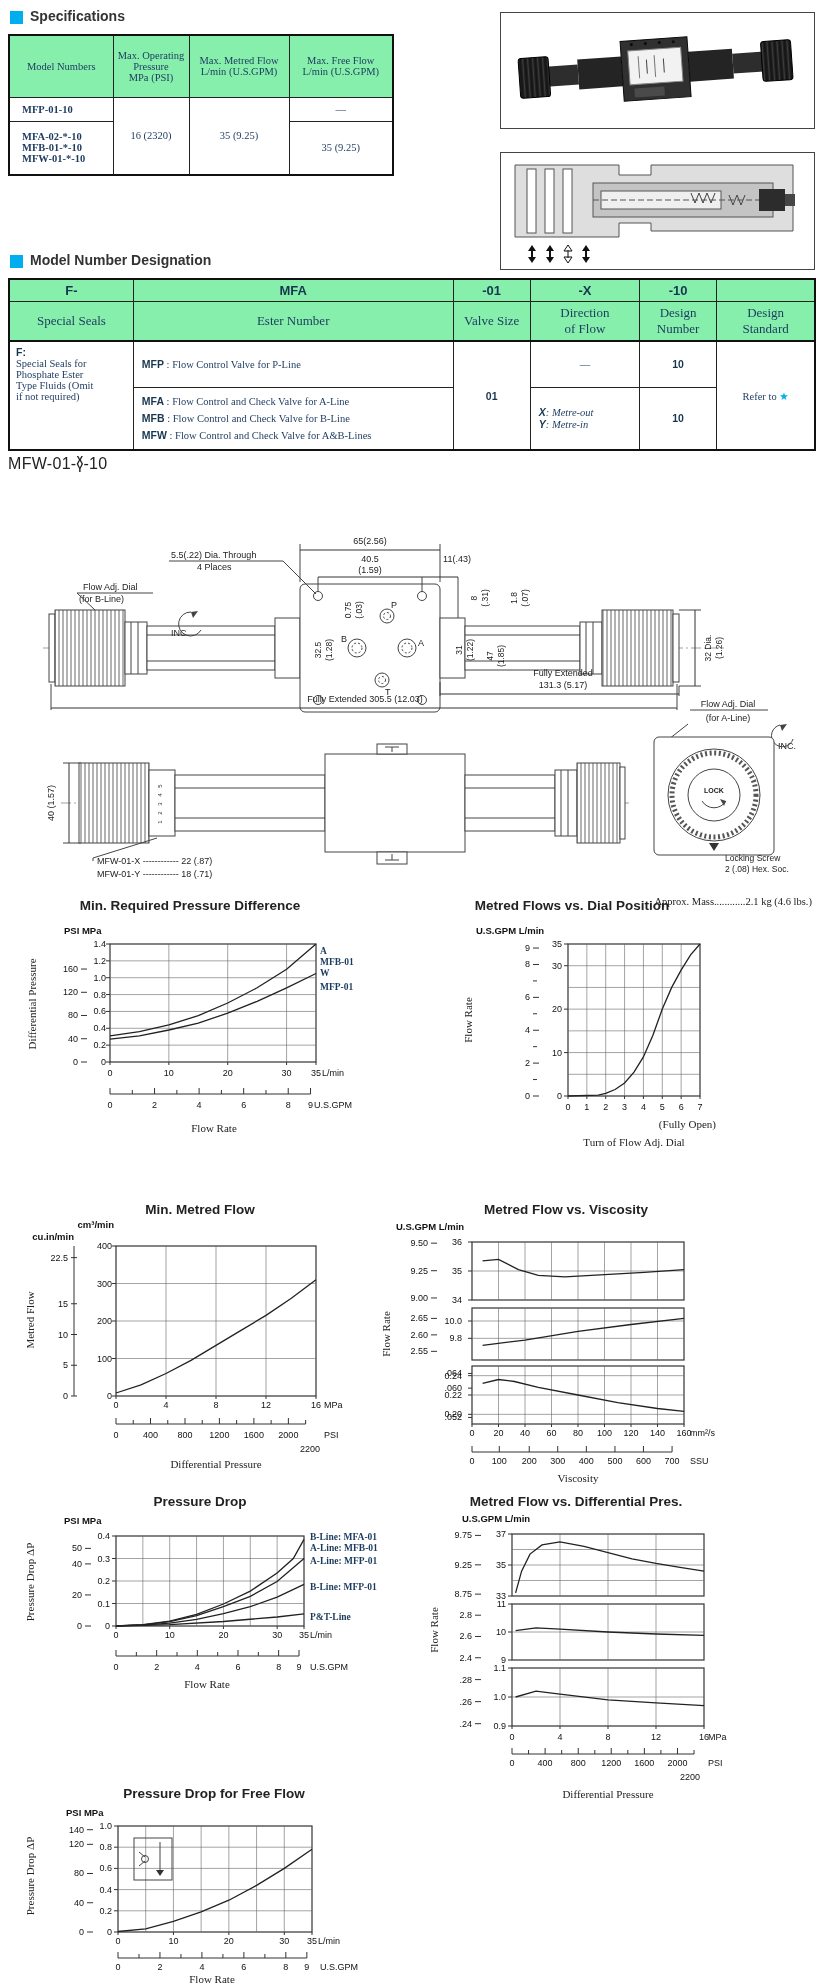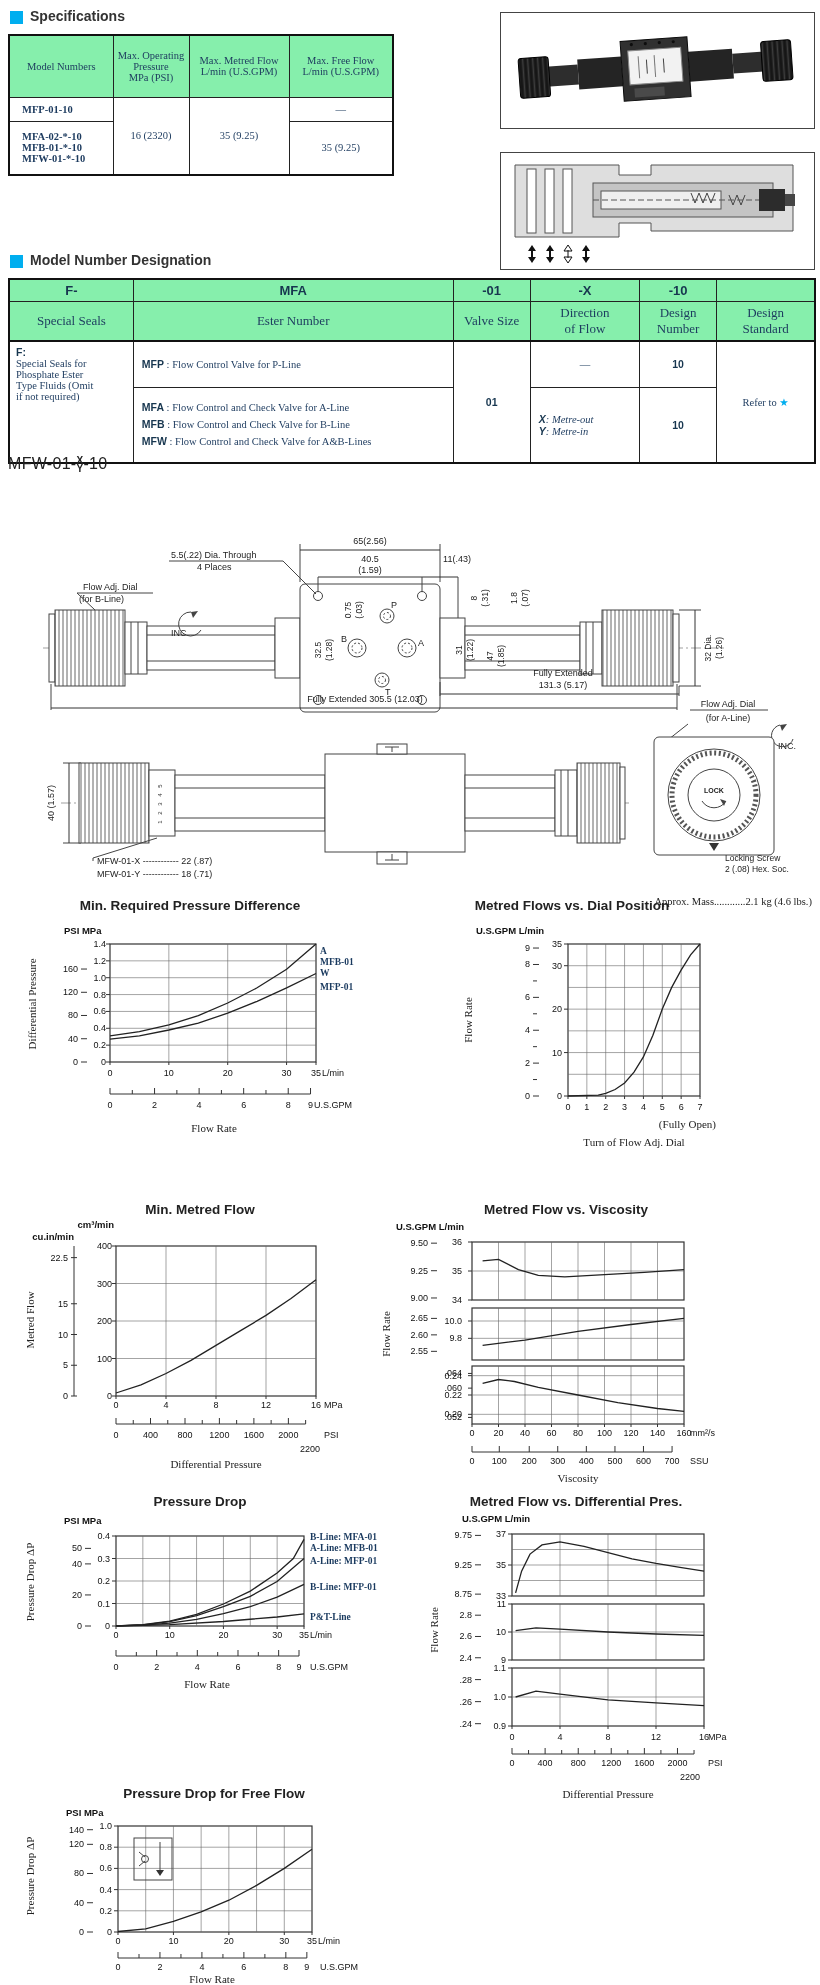--- a/index.html
+++ b/index.html
@@ -207,21 +207,21 @@
       <td class="center" rowspan="2">
         <span class="bcode">01</span>
       </td>
       <td class="center">—</td>
       <td class="center bcode">10</td>
       <td class="center dashcol" rowspan="2">
         <span>Refer to</span>
         <span class="star">★</span>
       </td>
     </tr>
-    <tr style="height:76px">
+    <tr style="height:63px">
       <td style="padding:4px 8px;line-height:17px;">
         <div><span class="bcode">MFA</span> <span>: Flow Control and Check Valve for A-Line</span></div>
         <div><span class="bcode">MFB</span> <span>: Flow Control and Check Valve for B-Line</span></div>
         <div><span class="bcode">MFW</span> <span>: Flow Control and Check Valve for A&amp;B-Lines</span></div>
       </td>
       <td style="padding:4px 8px;font-style:italic;">
         <div><span class="bcode">X</span><span>: Metre-out</span></div>
         <div><span class="bcode">Y</span><span>: Metre-in</span></div>
       </td>
       <td class="center bcode">10</td>

